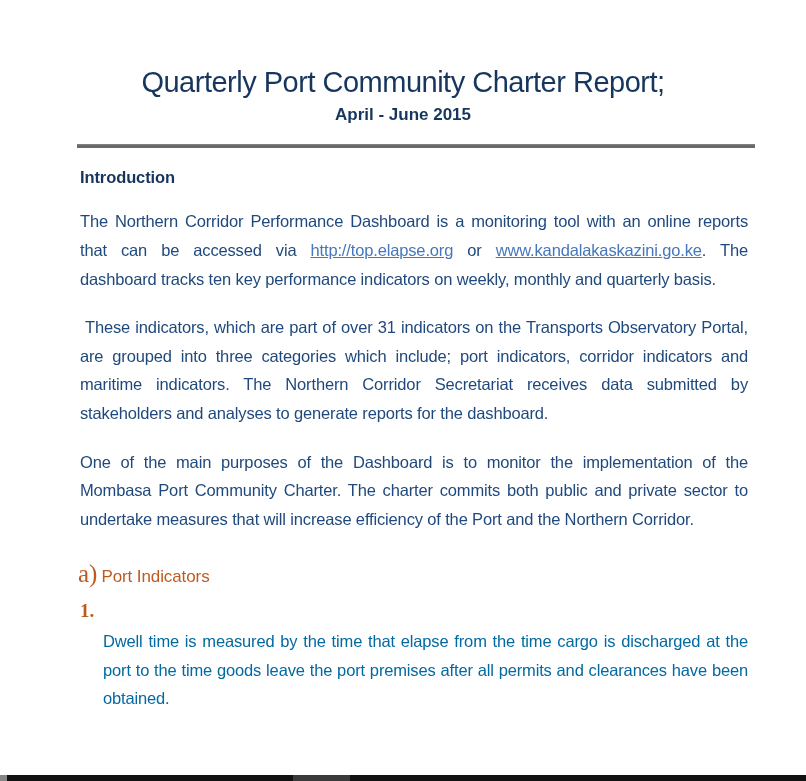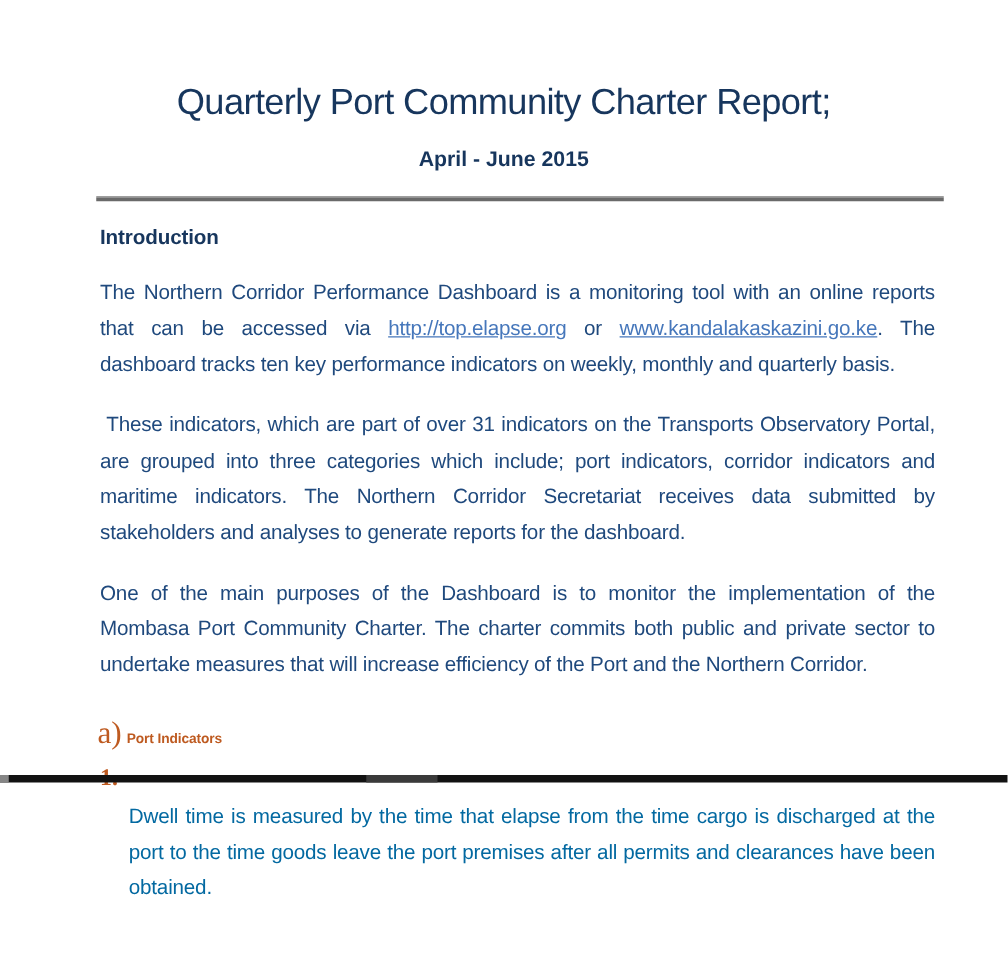--- a/index.html
+++ b/index.html
@@ -4,33 +4,33 @@
 <style>
   * { margin: 0; padding: 0; box-sizing: border-box; }
   html, body { width: 806px; height: 781px; }
   body {
     background: #ffffff;
     font-family: "Liberation Sans", sans-serif;
     position: relative;
     overflow: hidden;
     color: #1F497D;
   }
-  .page { position: relative; width: 806px; height: 626px; background: #fff; }
+  .page { position: relative; width: 806px; height: 781px; background: #fff; }
 
   
   .header { padding: 66px 56px 0 56px; text-align: center; }
   .doc-title {
     font-size: 29px;
     font-weight: 400;
     color: #17365D;
     letter-spacing: -0.5px;
     line-height: 1.15;
   }
   .doc-subtitle {
-    margin-top: 19px;
+    margin-top: 6px;
     font-size: 17px;
     font-weight: 700;
     color: #17365D;
   }
 
   
   .double-rule {
     margin: 19px 51px 0 77px;
     height: 2px;
     border-top: 1.5px solid #7f7f7f;
@@ -67,25 +67,24 @@
     align-items: baseline;
     margin-left: -2px;
   }
   .section-a-label {
     font-family: "Liberation Serif", serif;
     font-size: 25px;
     color: #BE5A20;
     line-height: 1;
   }
   .section-a-title {
-    font-size: 11px;
+    font-size: 17px;
     color: #BE5A20;
     margin-left: 4px;
     letter-spacing: -0.1px;
-    font-weight: bold;
   }
 
   
   .item1 { margin-top: 13px; display: flex; align-items: baseline; }
   .item1-number {
     font-family: "Liberation Serif", serif;
     font-weight: 700;
     font-size: 19px;
     color: #BE5A20;
     width: 23px;

